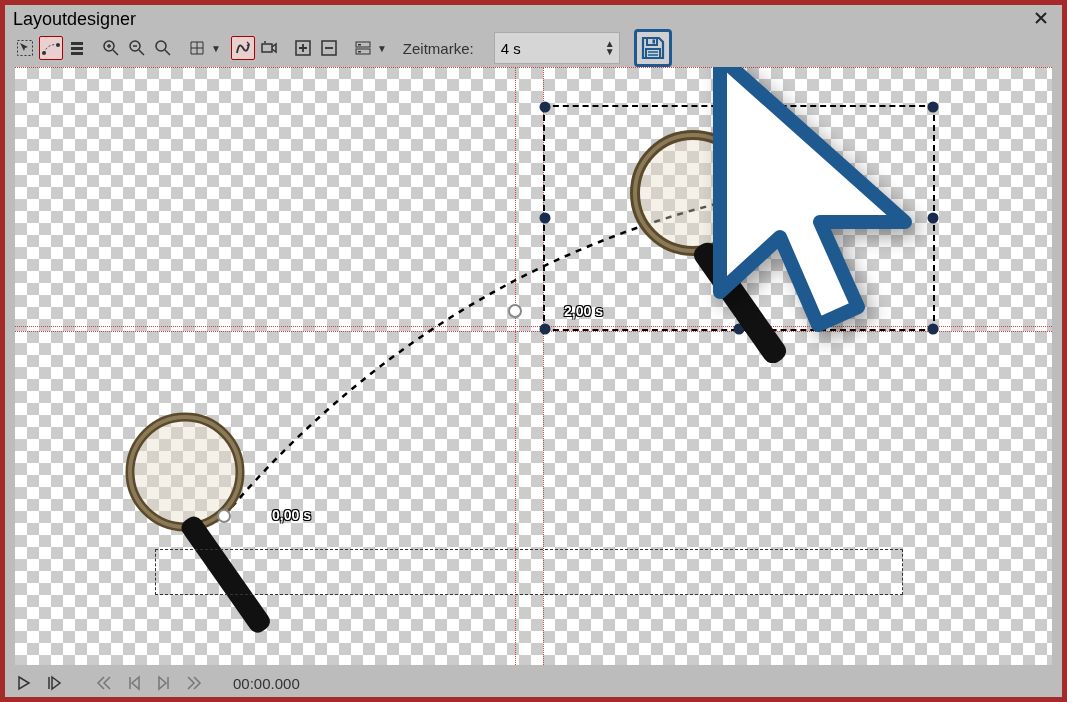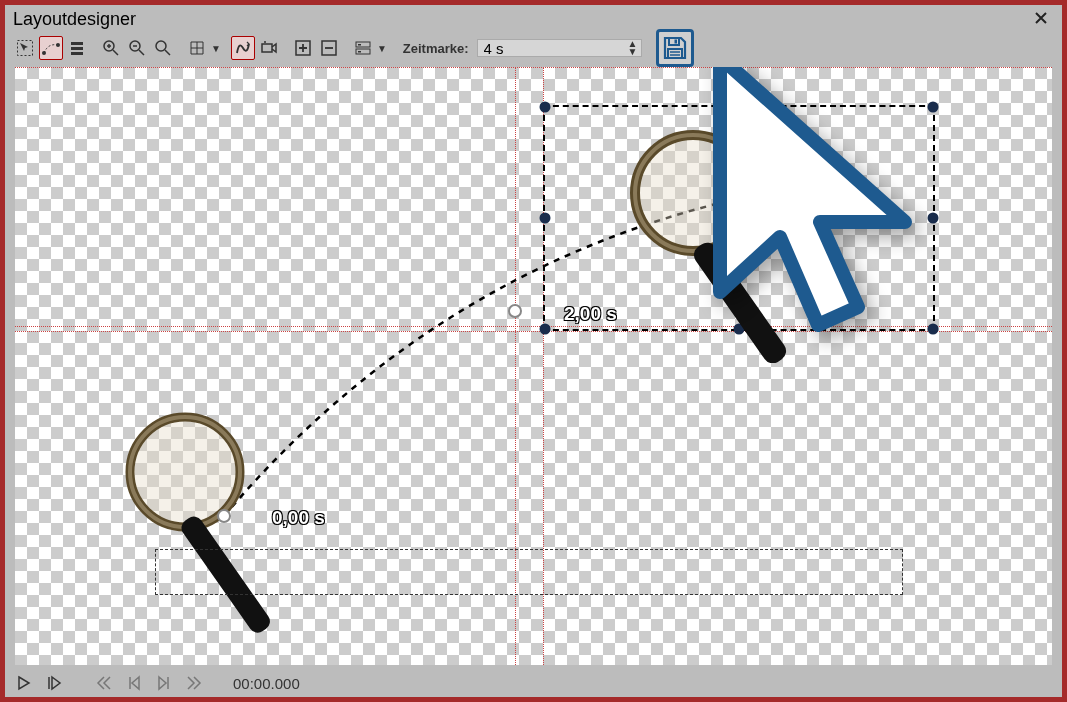--- a/index.html
+++ b/index.html
@@ -54,33 +54,31 @@
     justify-content: center;
     border: 1px solid transparent;
     border-radius: 2px;
   }
   .tbtn.active {
     border: 1px solid #a00;
     background: #e8d0d0;
   }
   .tbtn svg { display: block; }
   .label {
-    font-size: 13px;
+    font-size: 15px;
     color: #333;
     margin-left: 6px;
-    margin-right: 6px;
-    font-weight: bold;
+    margin-right: 18px;
   }
   .spin {
     display: flex;
     align-items: center;
     background: #d6d6d6;
     border: 1px solid #aaa;
-    height: 18px;
-    gap: 40px;
+    height: 32px;
   }
   .spin-input {
     border: none;
     background: transparent;
     width: 110px;
     font-size: 15px;
     padding: 0 6px;
     outline: none;
   }
   .spin-arrows {
@@ -137,21 +135,21 @@
   .handle {
     position: absolute;
     width: 11px;
     height: 11px;
     background: #1a2d4d;
     border-radius: 50%;
     transform: translate(-50%, -50%);
   }
   .kf-label {
     position: absolute;
-    font-size: 19px;
+    font-size: 14px;
     font-weight: bold;
     color: #fff;
     text-shadow: -1px -1px 0 #000, 1px -1px 0 #000, -1px 1px 0 #000, 1px 1px 0 #000;
     padding-left: 37px;
   }
   .kf-dot {
     position: absolute;
     width: 14px; height: 14px;
     border: 2px solid #888;
     background: #fff;

